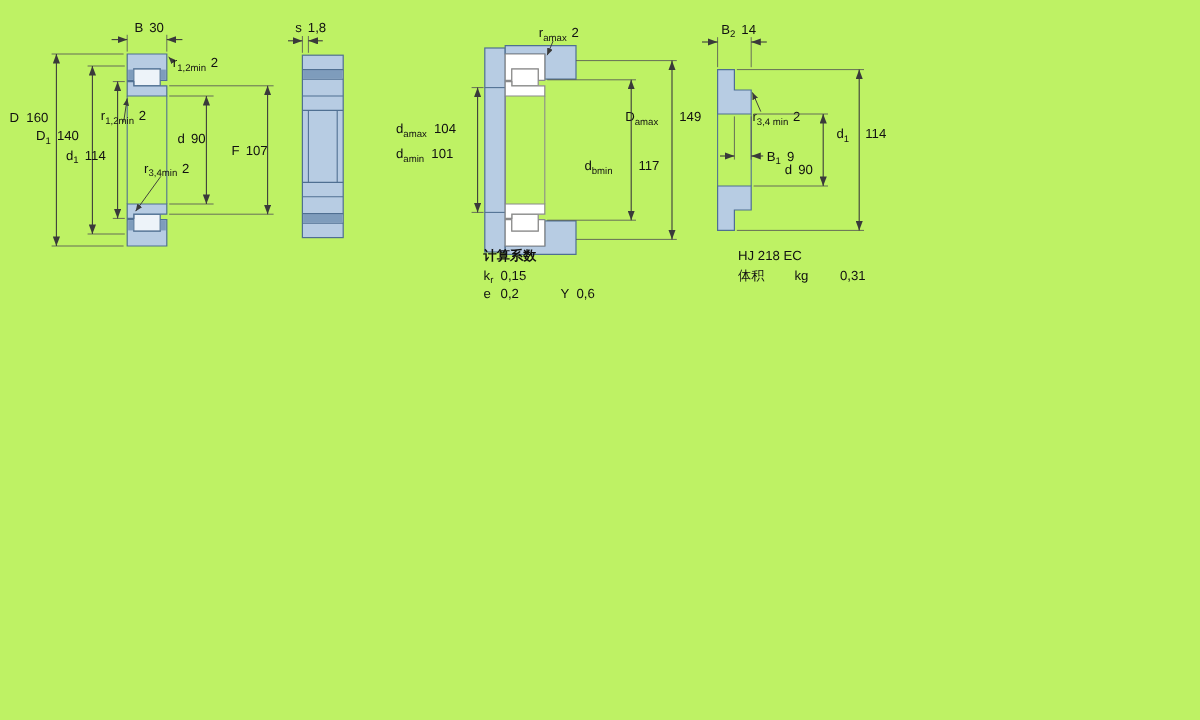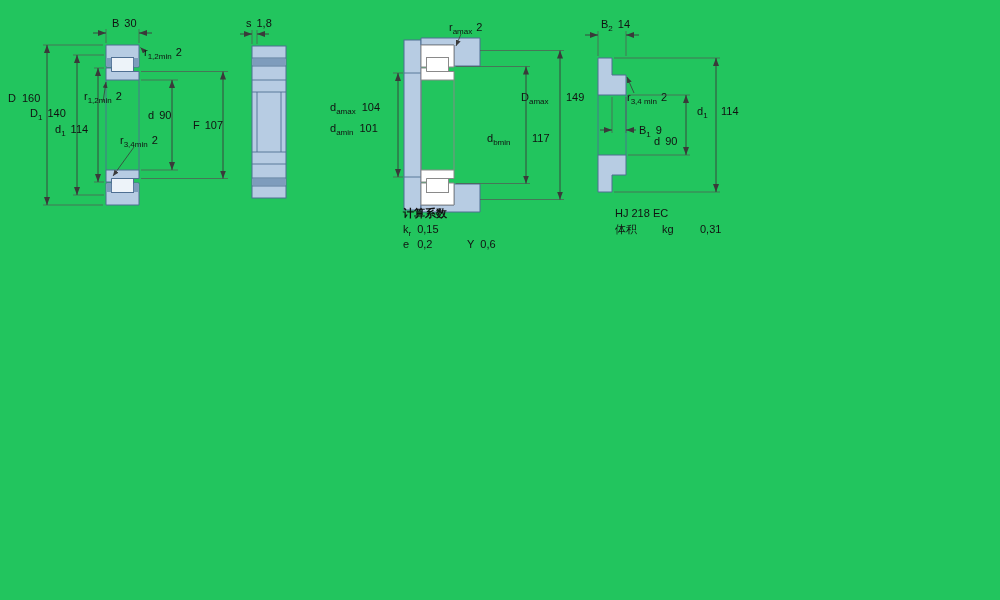--- a/index.html
+++ b/index.html
@@ -1,16 +1,16 @@
 <!DOCTYPE html>
 <html><head>
 <meta charset="utf-8">
 <style>
   html,body{margin:0;padding:0;background:#fff;}
-  .canvas{position:relative;width:1000px;height:600px;background:#22c55e;overflow:hidden;font-family:"Liberation Sans",sans-serif;}
+  .canvas{position:relative;width:1000px;height:600px;background:#bef264;overflow:hidden;font-family:"Liberation Sans",sans-serif;}
   svg{position:absolute;left:0;top:0;}
   .dim-label{font-family:"Liberation Sans",sans-serif;font-size:11px;fill:#111;}
   .sub{font-size:8px;}
   .bold{font-weight:bold;}
   .blue{fill:#b7cce3;stroke:#4f6f92;stroke-width:1;}
   .dark{fill:#7e9cbc;stroke:none;}
   .white-part{fill:#edf3f9;stroke:#4f6f92;stroke-width:1;}
   .outline-part{fill:#ffffff;stroke:#8a8a8a;stroke-width:1;}
   .edge{stroke:#4f6f92;stroke-width:0.9;fill:none;}
   .edge-gray{stroke:#8a8a8a;stroke-width:0.9;fill:none;}

